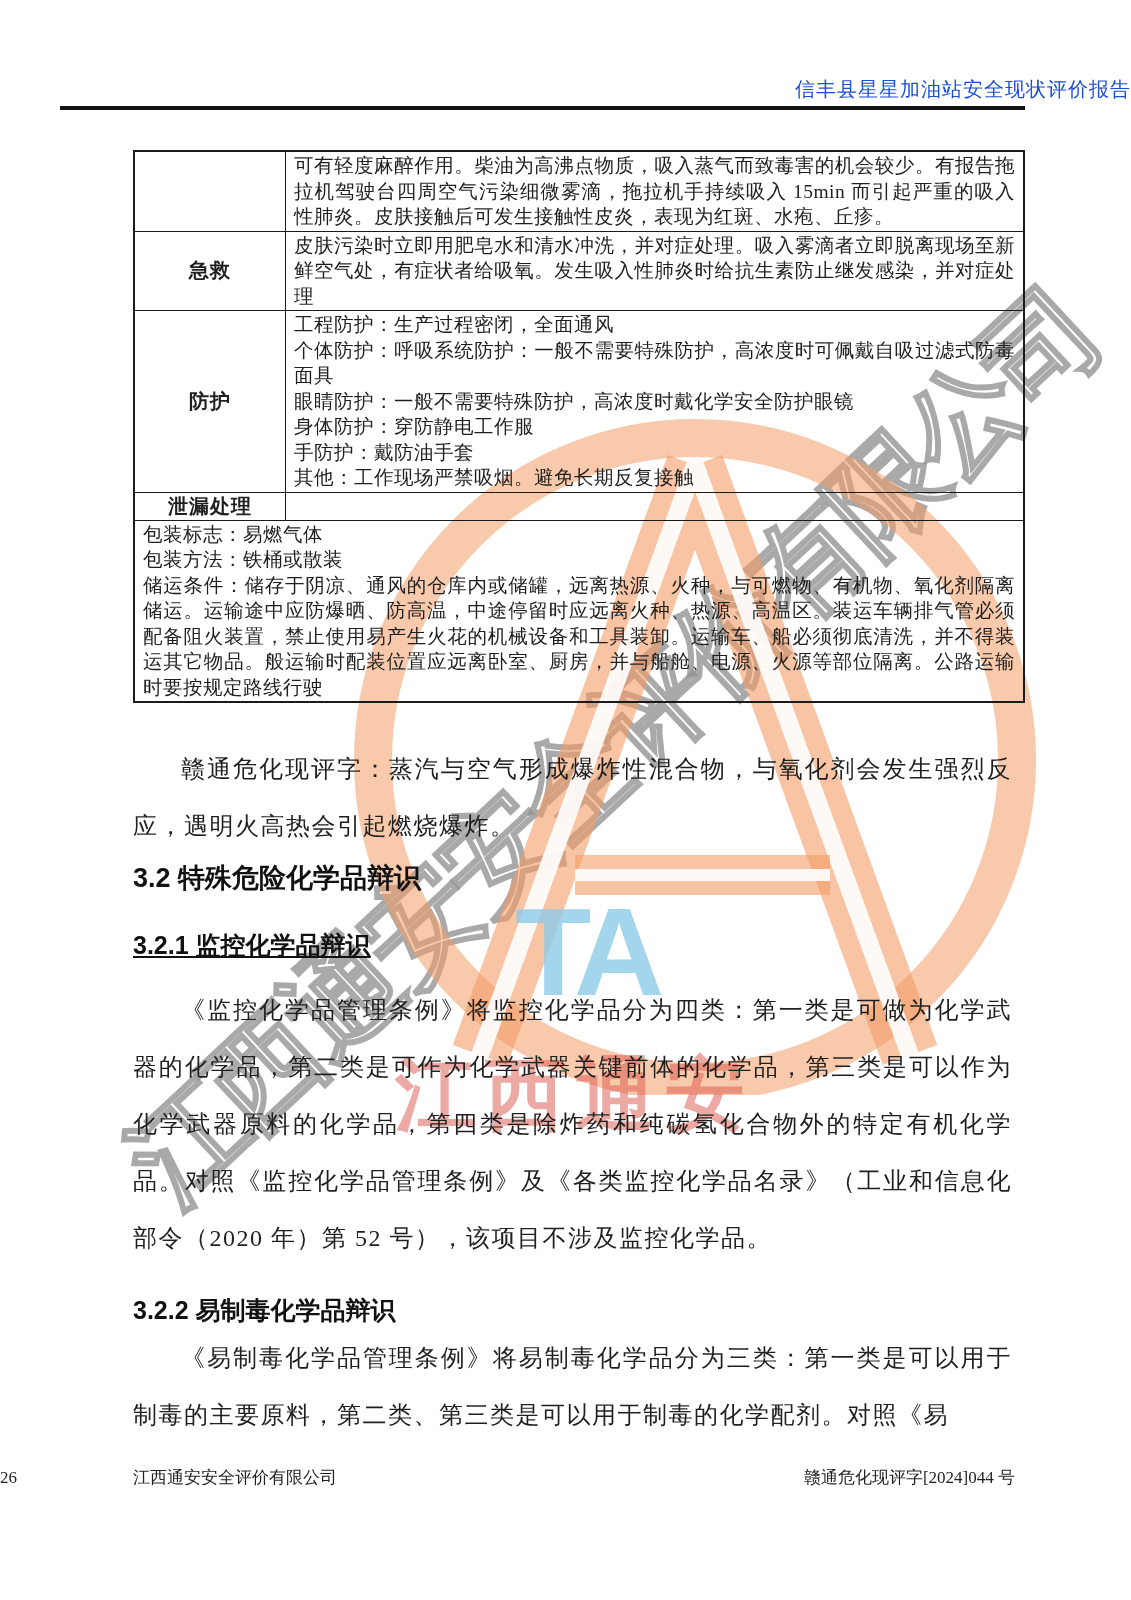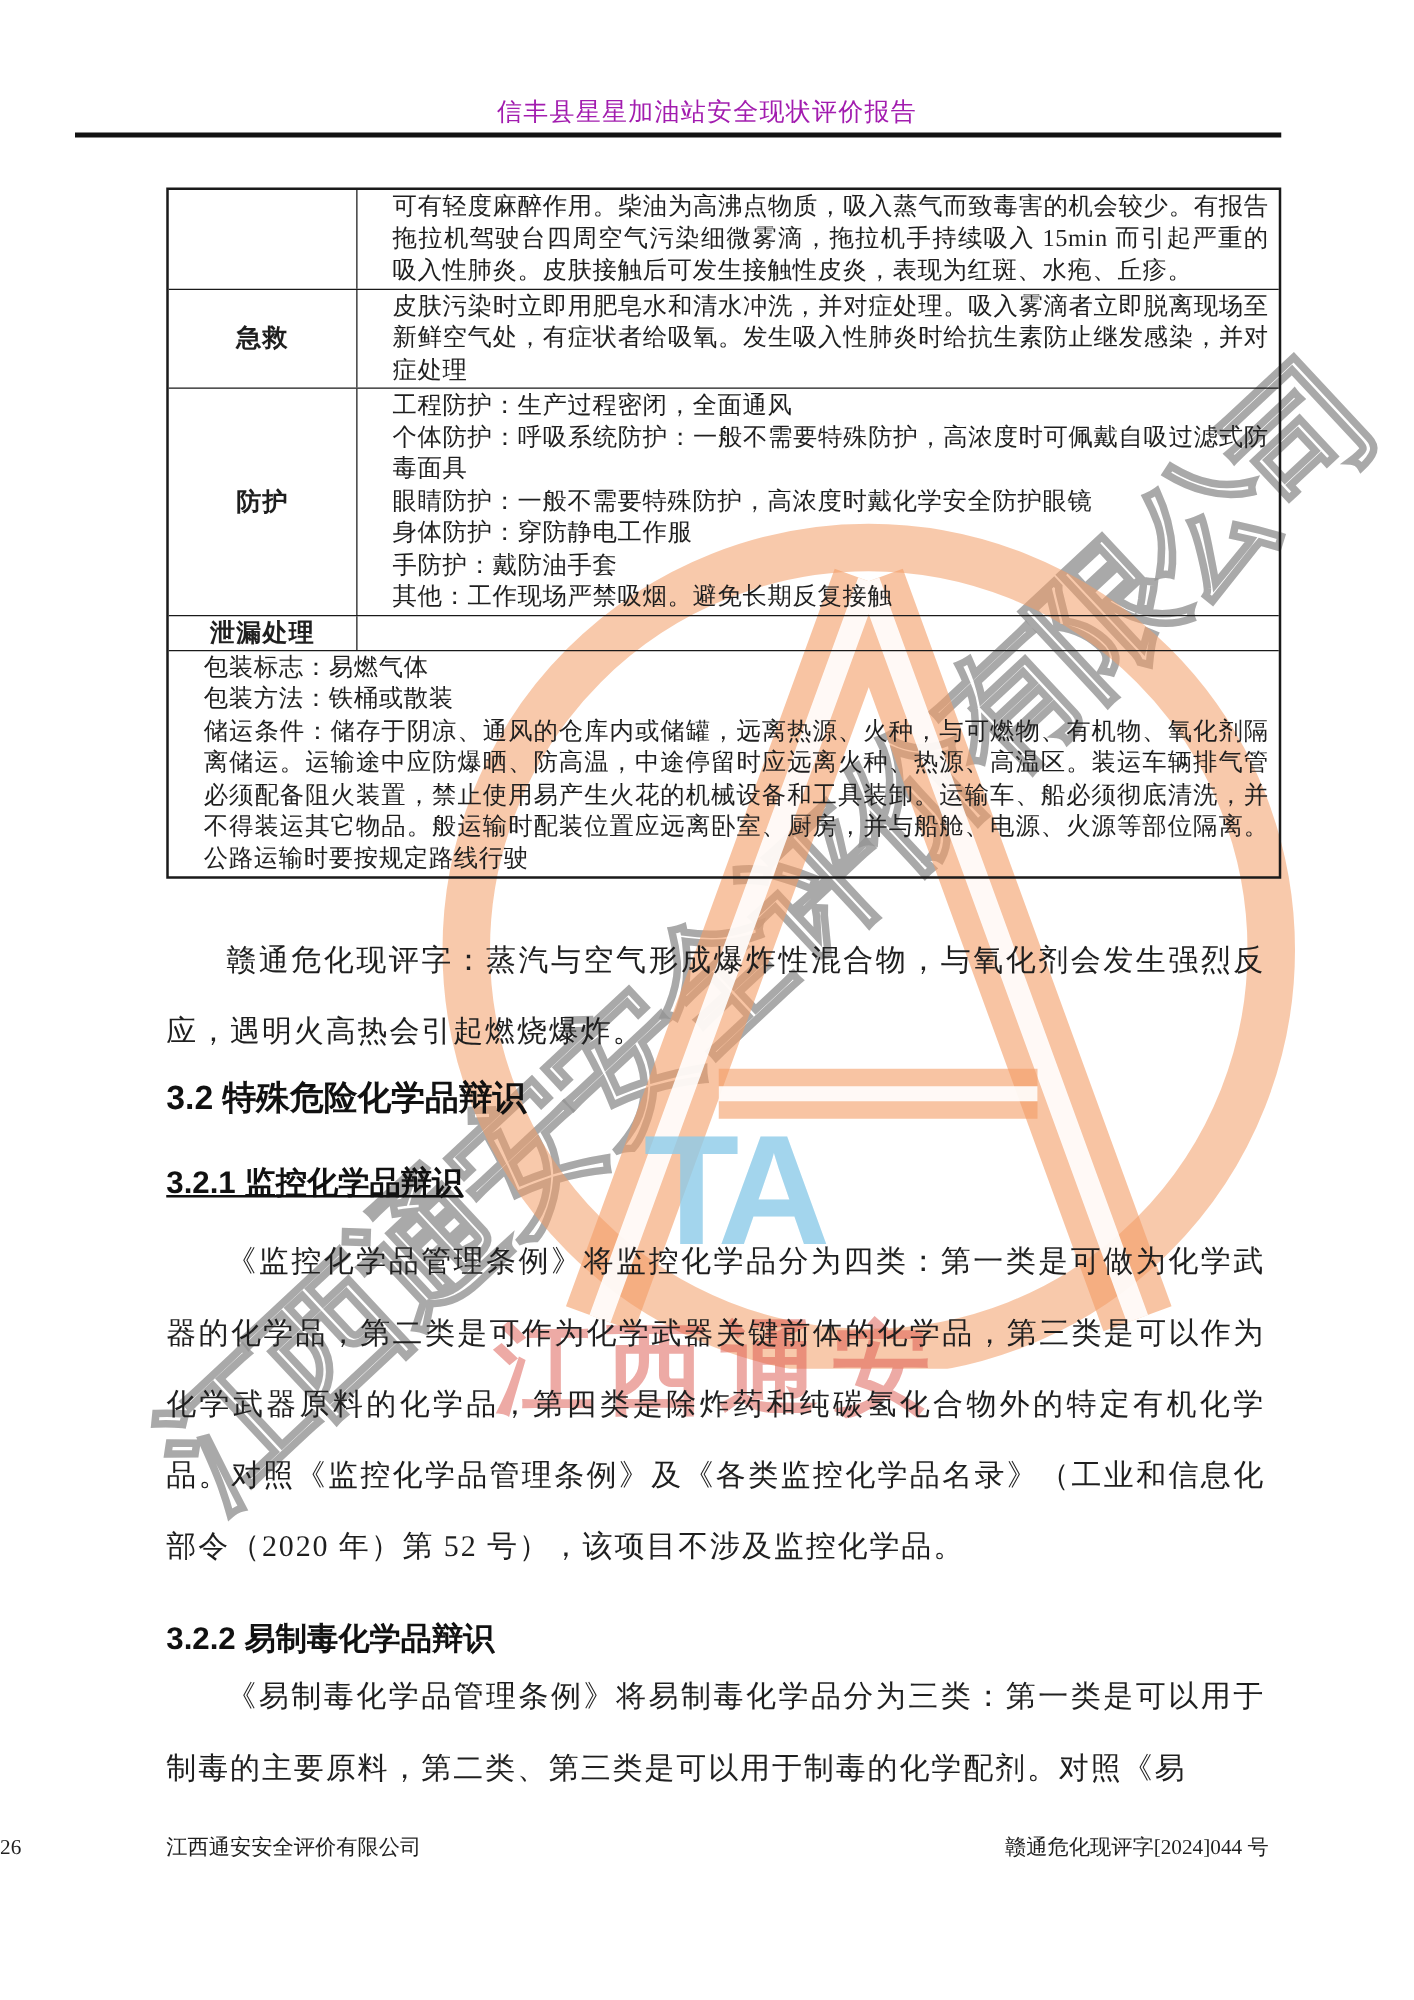--- a/index.html
+++ b/index.html
@@ -21,39 +21,39 @@
   .wm-red{
     position:absolute;left:395px;top:1042px;
     font-family:"Liberation Serif","DejaVu Serif",serif;
     font-size:80px;font-weight:bold;letter-spacing:10px;white-space:nowrap;
     color:rgba(220,85,75,0.5);
   }
   .wm-logo{position:absolute;left:330px;top:395px;}
   
   .content{position:absolute;inset:0;z-index:2;}
   .header-title{
-    position:absolute;top:76px;left:0;width:1131px;text-align:center;
-    font-size:20px;letter-spacing:1px;color:#a21caf;
+    position:absolute;top:76px;left:0;width:1131px;text-align:right;
+    font-size:20px;letter-spacing:1px;color:#1d4ed8;
   }
   .header-rule{position:absolute;top:106px;left:60px;width:965px;height:4px;background:#121212;}
   .hazard-table{
     position:absolute;left:133px;top:150px;width:892px;
     border:2px solid #1a1a1a;box-sizing:border-box;
     font-size:19.5px;letter-spacing:0.5px;
   }
   .t-row{display:flex;}
   .t-row + .t-row{border-top:1.5px solid #1a1a1a;}
   .t-label{
     flex:0 0 150px;border-right:1.5px solid #1a1a1a;
     display:flex;align-items:center;justify-content:center;
     font-weight:bold;font-size:20px;letter-spacing:1px;
   }
   .t-text{
     flex:1;padding:1px 8px;line-height:25.5px;
-    white-space:pre-wrap;text-align:justify;margin-left:20px;
+    white-space:pre-wrap;text-align:justify;
   }
   .para{
     position:absolute;left:133px;width:879px;
     font-size:24px;letter-spacing:1.5px;line-height:57px;
     text-align:justify;text-indent:2em;
   }
   .para-gasoline{top:741px;}
   .para-321{top:982px;}
   .para-322{top:1330px;}
   .hd{

